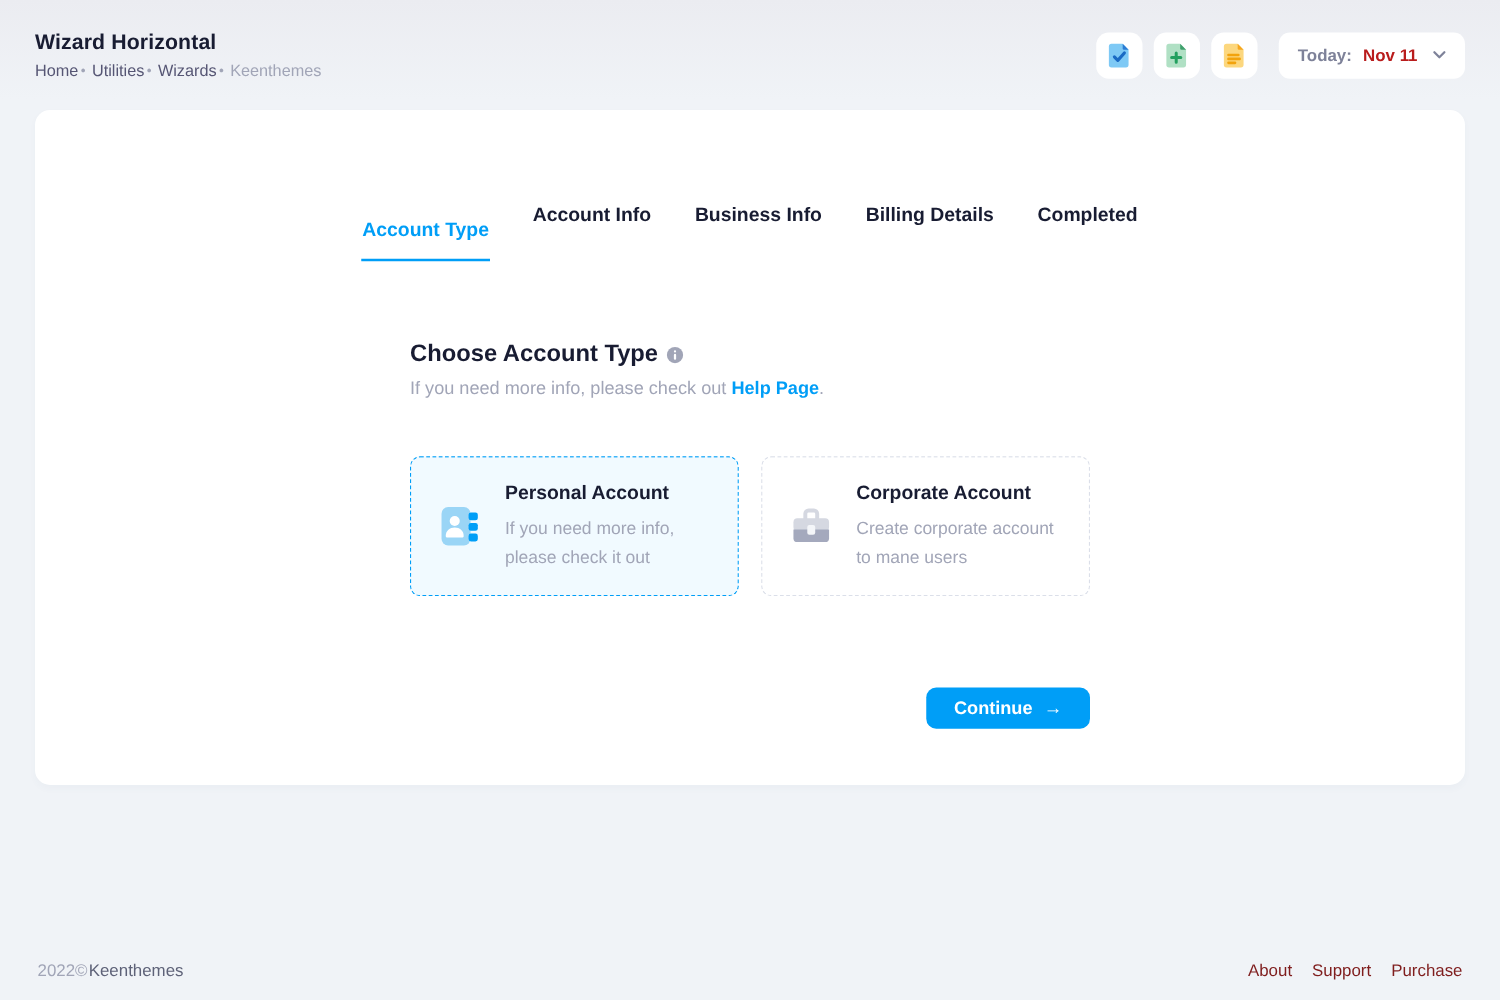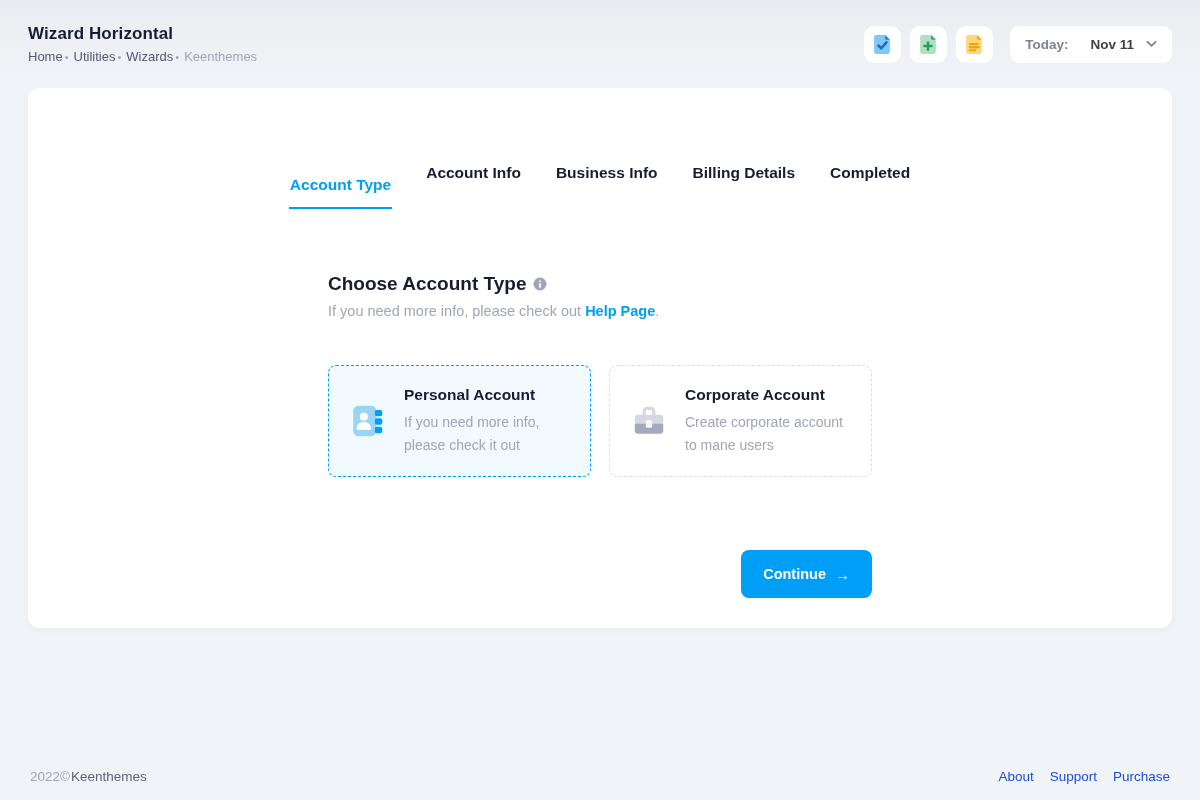--- a/index.html
+++ b/index.html
@@ -24,21 +24,21 @@
   .icon-btn {
     width:37px; height:37px; background:#fff; border:none; border-radius:10px;
     display:flex; align-items:center; justify-content:center; cursor:pointer;
   }
   .date-btn {
     margin-left:8px; height:37px; background:#fff; border:none; border-radius:9px;
     display:flex; align-items:center; padding:0 15px; cursor:pointer;
     font-family:inherit; font-size:13.5px;
   }
   .date-btn .date-label { color:#7e8299; font-weight:600; }
-  .date-btn .date-value { color:#404040; font-weight:700; margin-left:22px; }
+  .date-btn .date-value { color:#b91c1c; font-weight:700; margin-left:9px; }
   .date-btn .chev { margin-left:12px; display:flex; }
 
   
   .card {
     margin:0 28px; background:#fff; border-radius:12px; height:540px; flex:0 0 auto;
     box-shadow:0 3px 6px rgba(76,87,125,.03);
     display:flex; flex-direction:column; align-items:center;
   }
 
   .steps { margin-top:76px; display:flex; gap:33px; }
@@ -62,31 +62,31 @@
   }
   .option.selected { background:#f1faff; border:1px dashed #009ef7; }
   .option .opt-title { font-size:15.5px; font-weight:700; color:#181c32; margin-bottom:7px; }
   .option .opt-desc { font-size:14px; color:#a1a5b7; line-height:1.6; }
   .opt-icon { flex:0 0 auto; display:flex; }
 
   .actions { width:544px; display:flex; justify-content:flex-end; margin-top:73px; }
   .continue-btn {
     background:#009ef7; color:#fff; border:none; border-radius:8px; cursor:pointer;
     font-family:inherit; font-size:14.5px; font-weight:600;
-    padding:0 22px; height:48px; display:flex; align-items:center; gap:9px;
+    padding:0 22px; height:33px; display:flex; align-items:center; gap:9px;
   }
   .continue-btn .arrow { font-size:15px; line-height:1; position:relative; top:0px; }
 
   
   .footer { margin-top:auto; padding:0 30px 16px; display:flex; justify-content:space-between; align-items:flex-end; font-size:13.5px; }
   .footer-left { display:flex; gap:1px; }
   .footer-left .year { color:#a1a5b7; }
   .footer-left .company { color:#5e6278; font-weight:500; cursor:pointer; }
   .footer-links { display:flex; gap:16px; }
-  .footer-links .f-link { color:#1d4ed8; cursor:pointer; }
+  .footer-links .f-link { color:#7f1d1d; cursor:pointer; }
 </style>
 </head>
 <body>
 
 <div class="toolbar">
   <div class="page-heading">
     <div class="title">Wizard Horizontal</div>
     <div class="breadcrumb">
       <span class="bc-item">Home</span>
       <span class="bc-sep">•</span>

